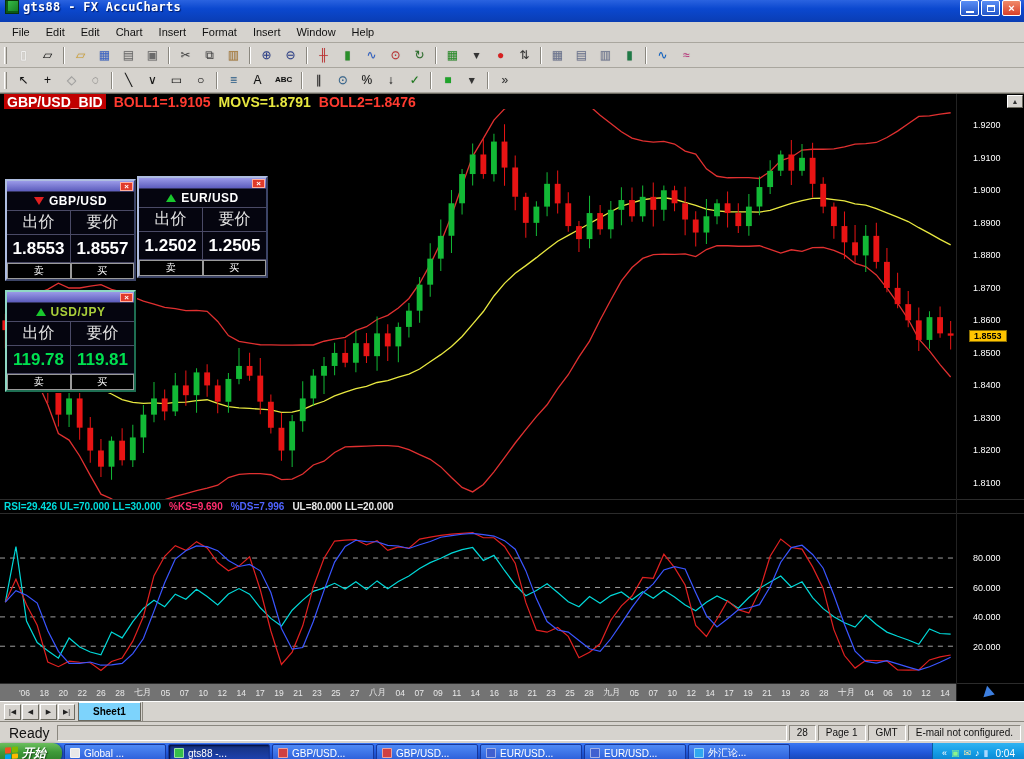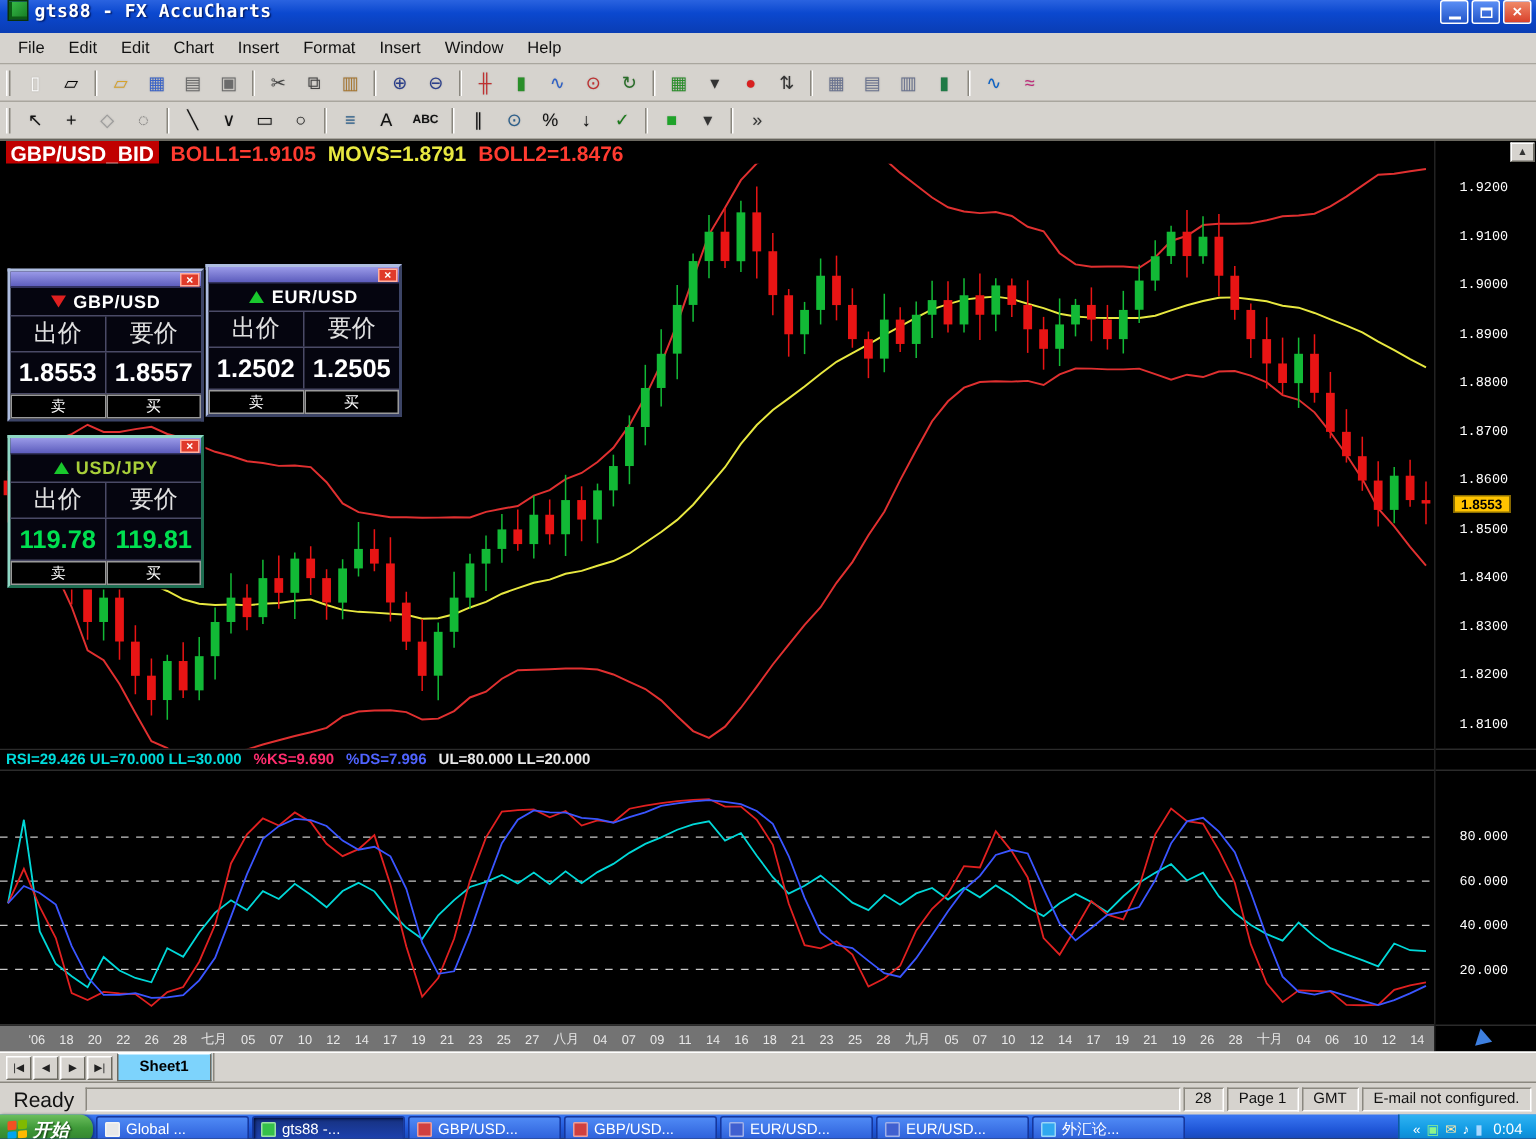--- a/index.html
+++ b/index.html
@@ -56,21 +56,21 @@
     overflow:hidden;white-space:nowrap}
 
   
   .right-axis{width:68px;flex:none;display:flex;flex-direction:column;background:#000;border-left:1px solid #222}
   .axis-spacer-h{height:15px;flex:none;position:relative}
   .scroll-up-btn{position:absolute;right:1px;top:1px;width:16px;height:13px;background:#d6d3ce;
     border:1px solid;border-color:#fff #6b6960 #6b6960 #fff;font-size:7px;color:#333;
     display:flex;align-items:center;justify-content:center;padding:0}
   .price-labels{flex:1;position:relative}
   .axis-label{position:absolute;left:16px;transform:translateY(-50%);color:#fff;font-size:9px;
-    font-family:Liberation Mono, monospace}
+    font-family:Liberation Sans, sans-serif}
   .price-badge{position:absolute;left:12px;transform:translateY(-50%);background:#ffc400;color:#000;
     font-size:9px;font-weight:bold;padding:0 4px;border:1px solid #8a6d00}
   .axis-spacer-l{height:14px;flex:none;border-top:1px solid #2b2b2b}
   .osc-labels{height:170px;flex:none;position:relative;border-top:1px solid #2b2b2b}
   .axis-corner{height:18px;flex:none;position:relative;border-top:1px solid #2b2b2b}
   .blue-arrow{position:absolute;left:28px;top:3px;width:0;height:0;border-top:6px solid transparent;
     border-bottom:6px solid transparent;border-left:10px solid #3d7fe0;transform:rotate(18deg)}
 
   
   .quote-win{position:absolute;width:131px;background:#05050f;border:2px solid;

